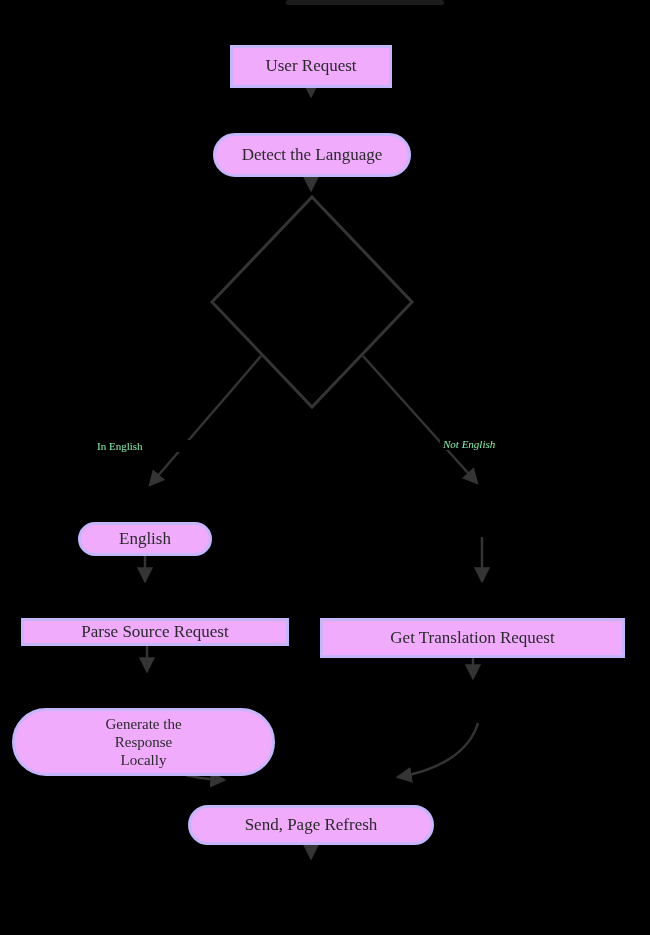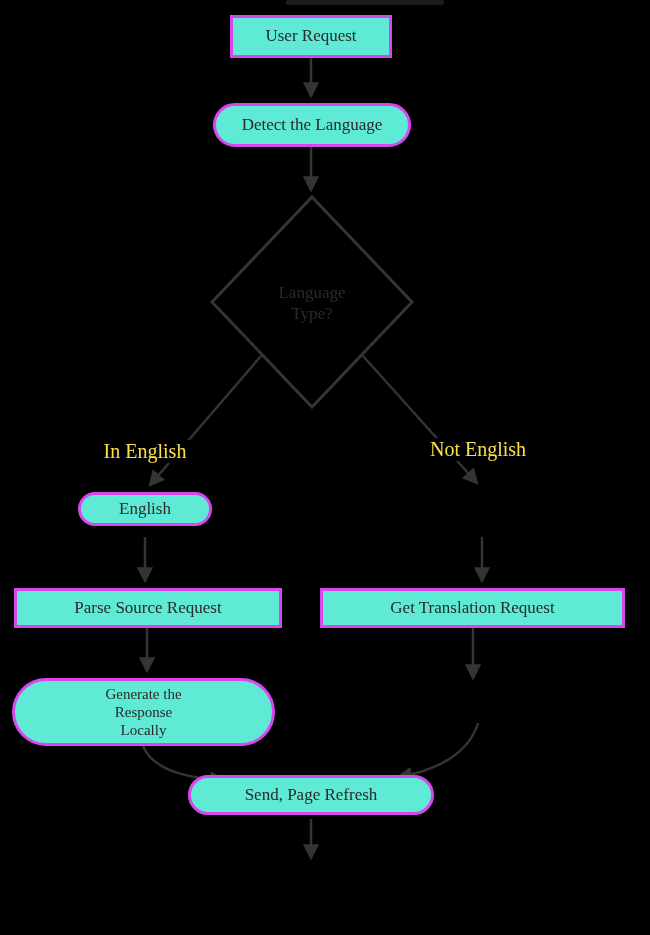--- a/index.html
+++ b/index.html
@@ -2,27 +2,27 @@
 <html><head>
 <meta charset="utf-8">
 <style>
   html,body{margin:0;padding:0;background:#000;}
   #canvas{
     position:relative;width:650px;height:935px;background:#000000;
     font-family:"Liberation Serif", serif;overflow:hidden;
   }
   .node{
     position:absolute;box-sizing:border-box;
-    border:3px solid #d946ef;color:#2a2a2a;background:#5eead4;
+    border:3px solid #c4b5fd;color:#2a2a2a;background:#f0abfc;
     display:flex;flex-direction:column;align-items:center;justify-content:center;
-    font-size:17px;line-height:1.2;text-align:center;white-space:nowrap;
+    font-size:17px;line-height:1.2;text-align:center;white-space:nowrap;margin-top:30px;
   }
   .stadium{border-radius:26px;}
   .edge-label{
-    position:absolute;color:#fde047;font-size:20px;text-align:center;
+    position:absolute;color:#86efac;font-size:11px;
     white-space:nowrap;background:#000;padding:0 3px;
   }
   .diamond-text{
     position:absolute;color:#2a2a2a;font-size:17px;line-height:1.25;
     text-align:center;display:flex;flex-direction:column;
     align-items:center;justify-content:center;
   }
   svg{position:absolute;left:0;top:0;}
   .smudge{
     position:absolute;background:#1d1d1d;border-radius:2px;
@@ -68,35 +68,31 @@
   <div class="smudge" style="left:286px;top:0;width:158px;height:5px;"></div>
 
   <div class="node" style="left:230px;top:15px;width:162px;height:43px;">
     <span>User Request</span>
   </div>
 
   <div class="node stadium" style="left:213px;top:103px;width:198px;height:44px;text-align:right;">
     <span>Detect the Language</span>
   </div>
 
-  <div class="diamond-text" style="left:252px;top:272px;width:120px;height:62px;">
-    <span>Language</span>
-    <span>Type?</span>
-  </div>
 
   <div class="edge-label" style="left:94px;top:440px;width:96px;">In English</div>
 
-  <div class="edge-label" style="left:412px;top:438px;width:126px;">Not English</div>
+  <div class="edge-label" style="left:440px;top:438px;width:126px;font-style:italic;">Not English</div>
 
   <div class="node stadium" style="left:78px;top:492px;width:134px;height:34px;">
     <span>English</span>
   </div>
 
 
-  <div class="node" style="left:14px;top:588px;width:268px;height:40px;">
+  <div class="node" style="left:21px;top:588px;width:268px;height:28px;">
     <span>Parse Source Request</span>
   </div>
 
   <div class="node" style="left:320px;top:588px;width:305px;height:40px;">
     <span>Get Translation Request</span>
   </div>
 
   <div class="node stadium" style="left:12px;top:678px;width:263px;height:68px;border-radius:34px;font-size:15px;">
     <span>Generate the</span>
     <span>Response</span>

